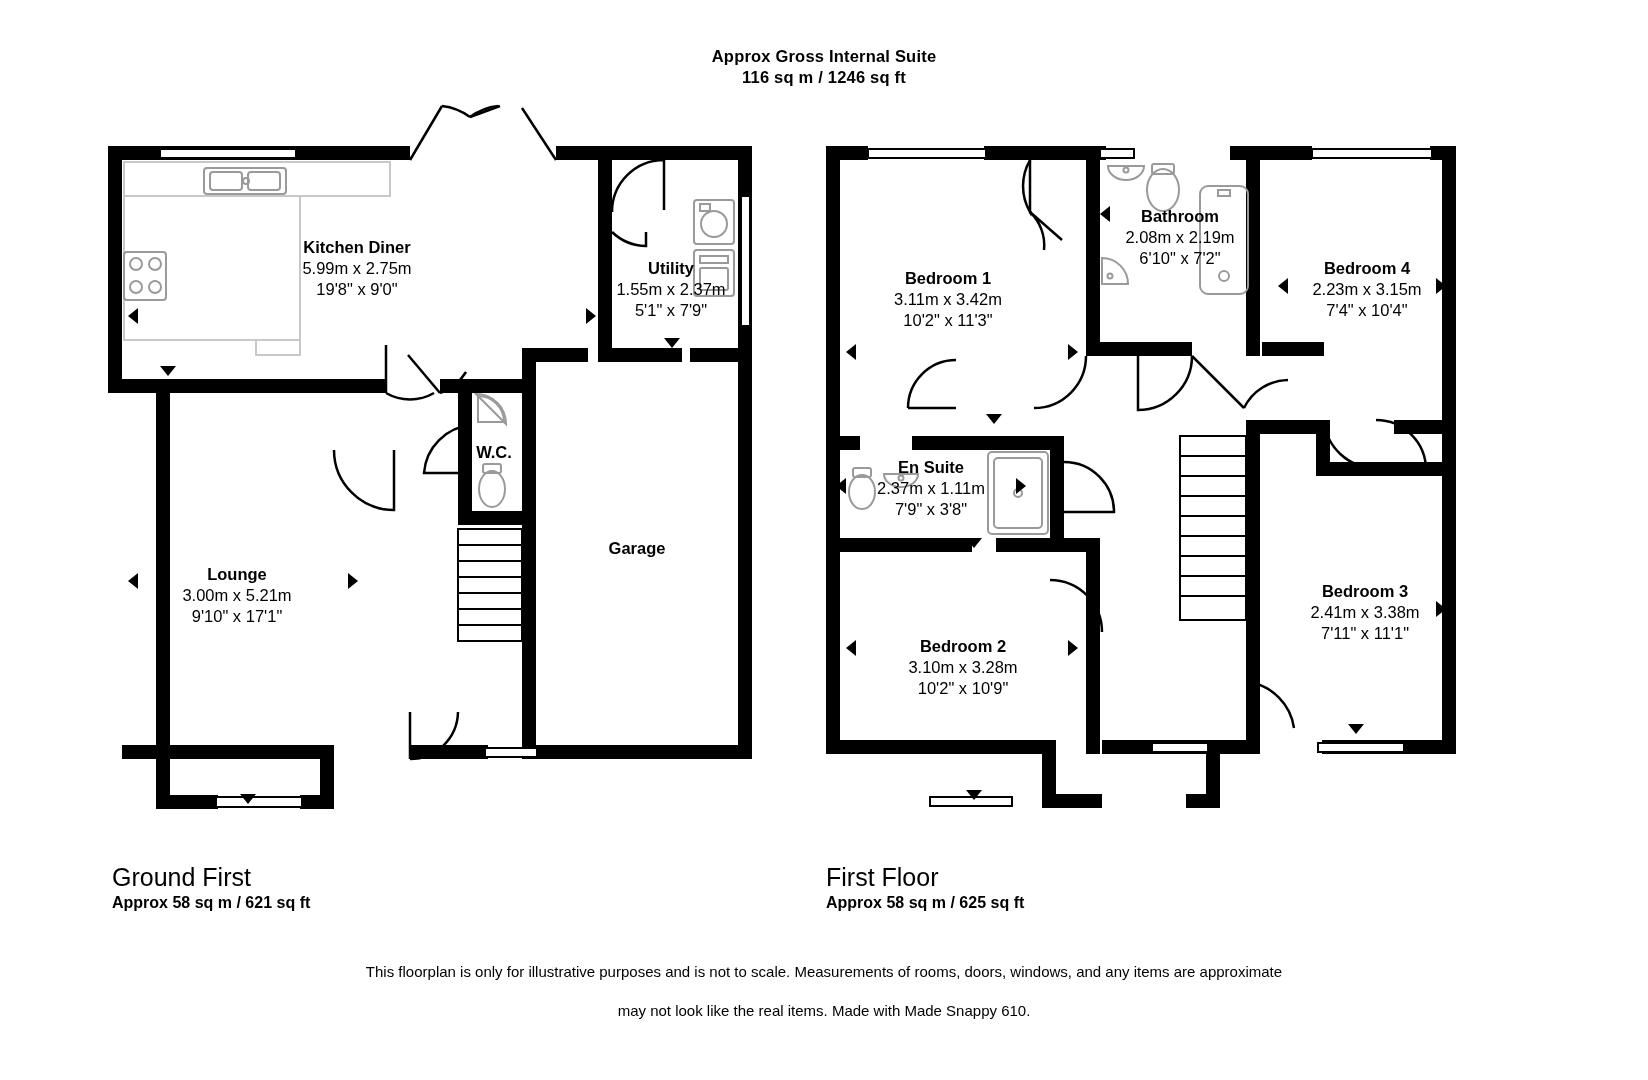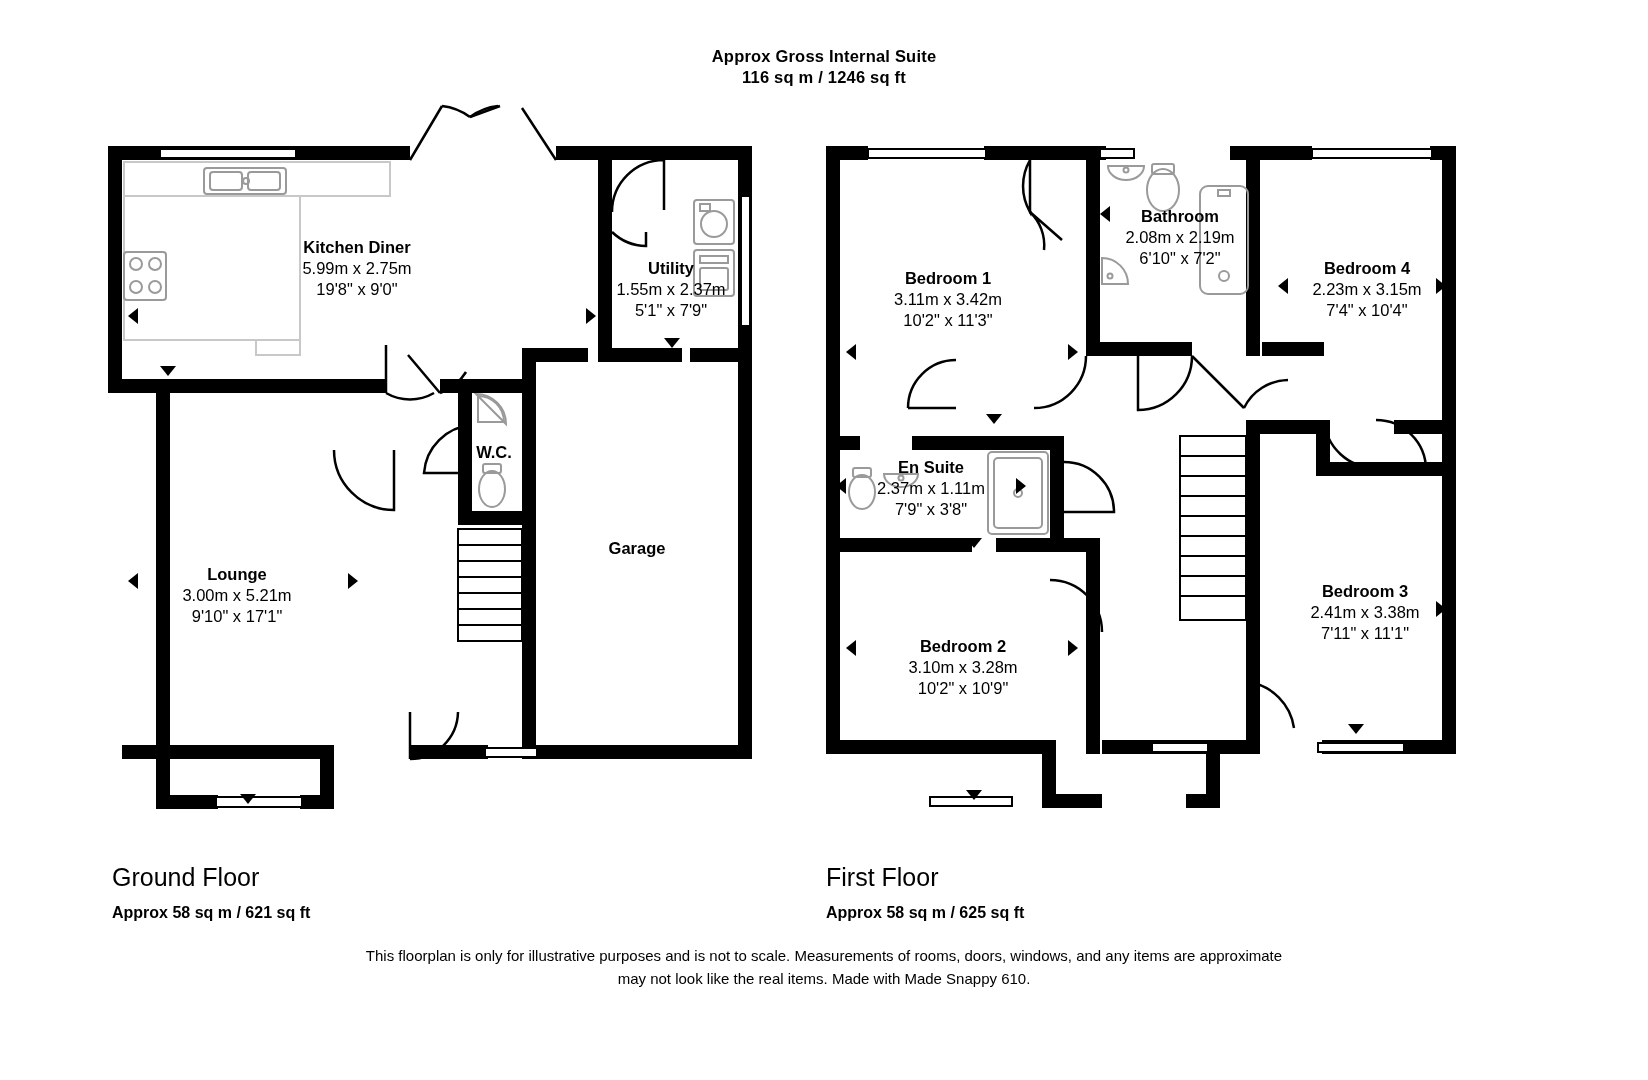--- a/index.html
+++ b/index.html
@@ -3,23 +3,23 @@
 <meta charset="utf-8">
 <style>
   html,body{margin:0;padding:0;background:#ffffff;}
   body{width:1648px;height:1080px;overflow:hidden;font-family:"Liberation Sans",sans-serif;color:#000;}
   #page{position:relative;width:1648px;height:1080px;}
   .hdr{position:absolute;top:46px;left:0;width:1648px;text-align:center;}
   .hdr div{font-size:16.5px;font-weight:bold;line-height:21px;letter-spacing:.2px;}
   svg{position:absolute;top:0;left:0;}
   .cap{position:absolute;}
   .cap .ttl{font-size:25px;line-height:30px;font-weight:400;}
-  .cap .sub{font-size:16px;line-height:22px;font-weight:bold;margin-top:10px;}
+  .cap .sub{font-size:16px;line-height:22px;font-weight:bold;margin-top:0;}
   .disc{position:absolute;left:0;top:944px;width:1648px;text-align:center;}
-  .disc p{margin:0;font-size:15px;line-height:23px;font-weight:400;}
+  .disc p{margin:16px;font-size:15px;line-height:23px;font-weight:400;}
   .rl{font-weight:bold;font-size:16.5px;}
   .rd{font-size:16.5px;}
   text{font-family:"Liberation Sans",sans-serif;}
 </style>
 </head>
 <body>
 
 <div id="page">
 
   <div class="hdr">
@@ -293,21 +293,21 @@
         <polygon points="1068,640 1078,648 1068,656"></polygon>
         <polygon points="966,790 974,800 982,790"></polygon>
         <polygon points="1436,600 1446,608 1436,600"></polygon>
         <polygon points="1436,601 1446,609 1436,617"></polygon>
         <polygon points="1348,724 1356,734 1364,724"></polygon>
       </g>
     </g>
   </svg>
 
   <div class="cap" style="left:112px;top:862px;">
-    <div class="ttl">Ground Floor</div>
+    <div class="ttl">Ground First</div>
     <div class="sub">Approx 58 sq m / 621 sq ft</div>
   </div>
 
   <div class="cap" style="left:826px;top:862px;">
     <div class="ttl">First Floor</div>
     <div class="sub">Approx 58 sq m / 625 sq ft</div>
   </div>
 
   <div class="disc">
     <p>This floorplan is only for illustrative purposes and is not to scale. Measurements of rooms, doors, windows, and any items are approximate</p>

